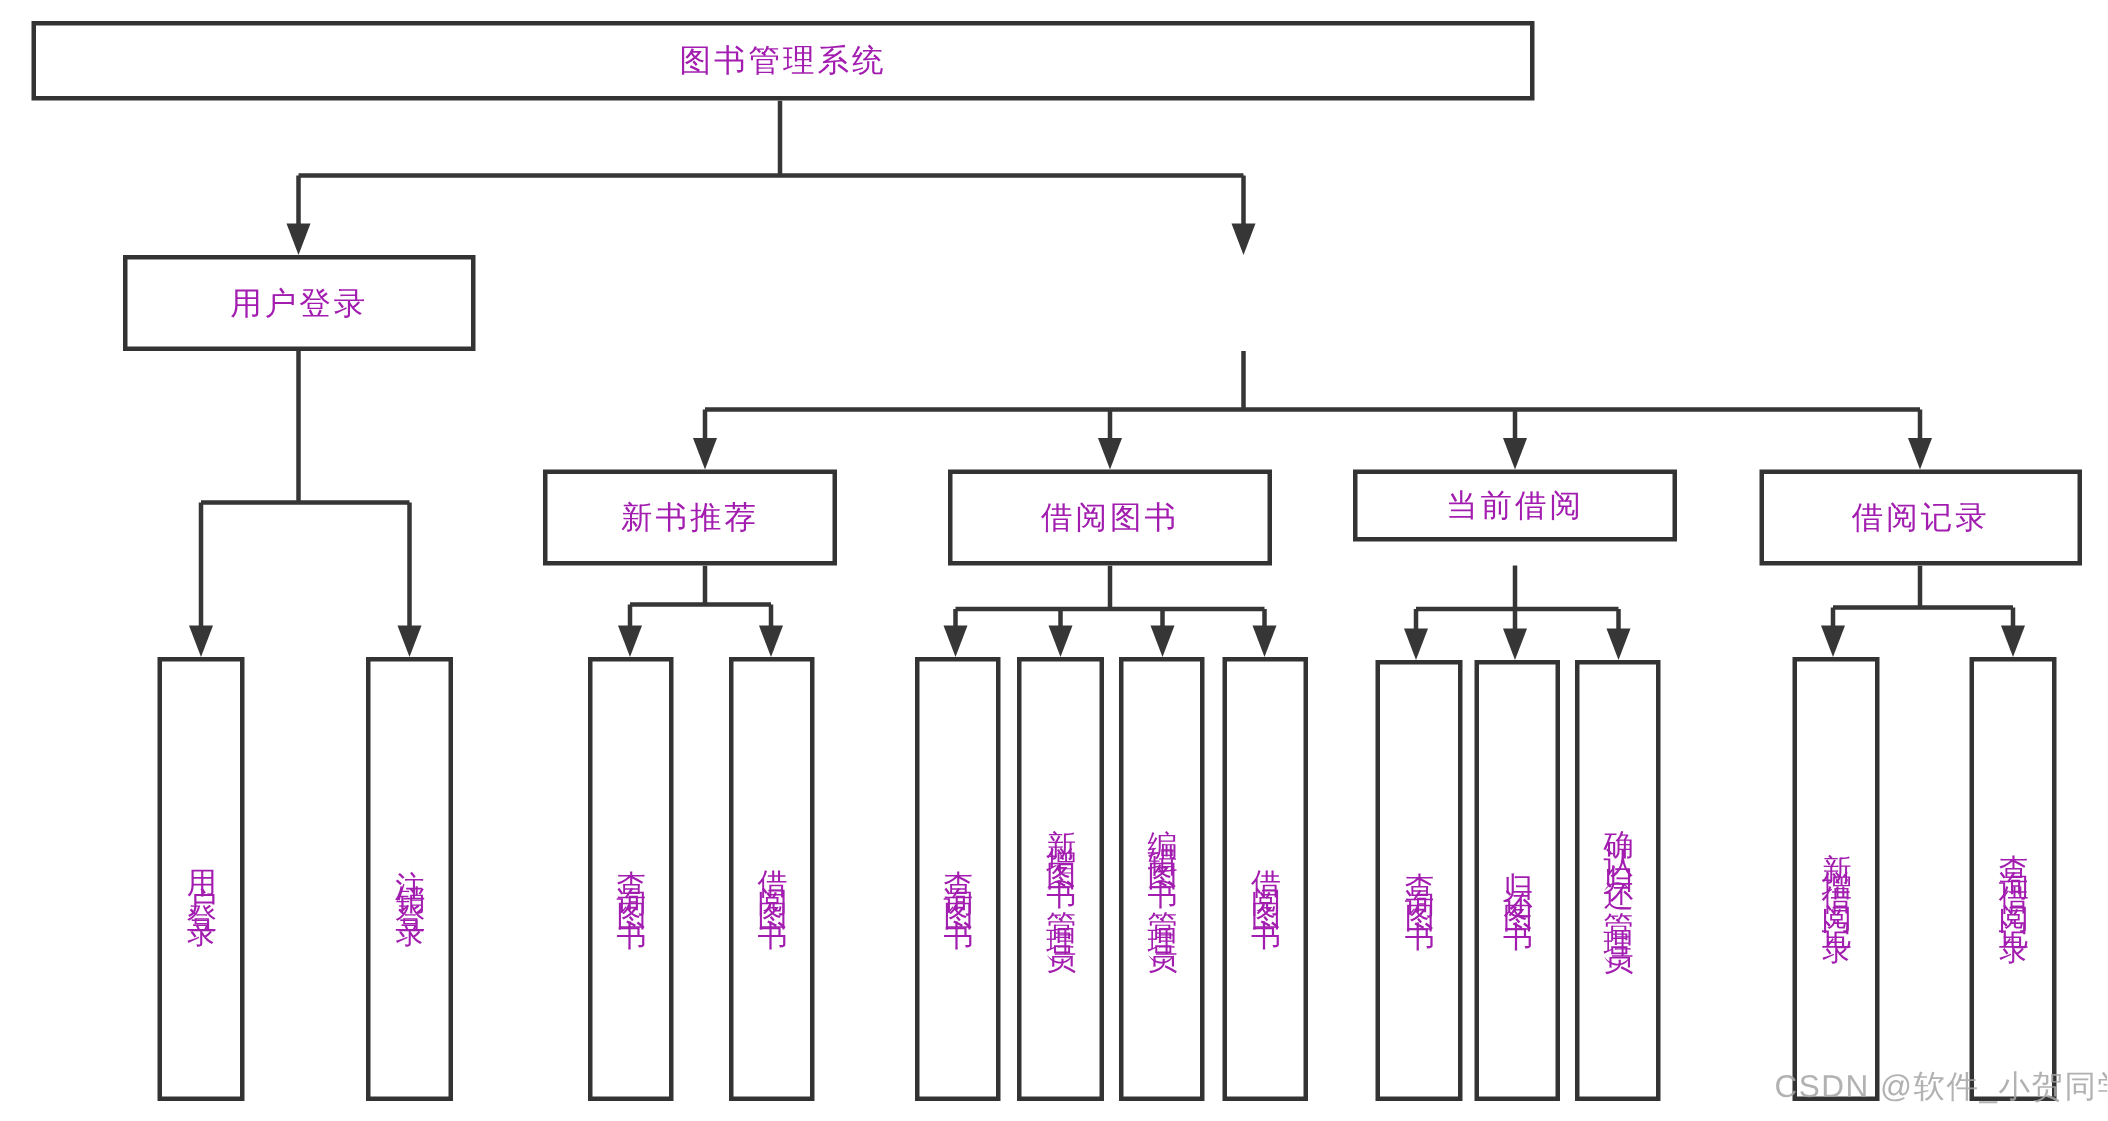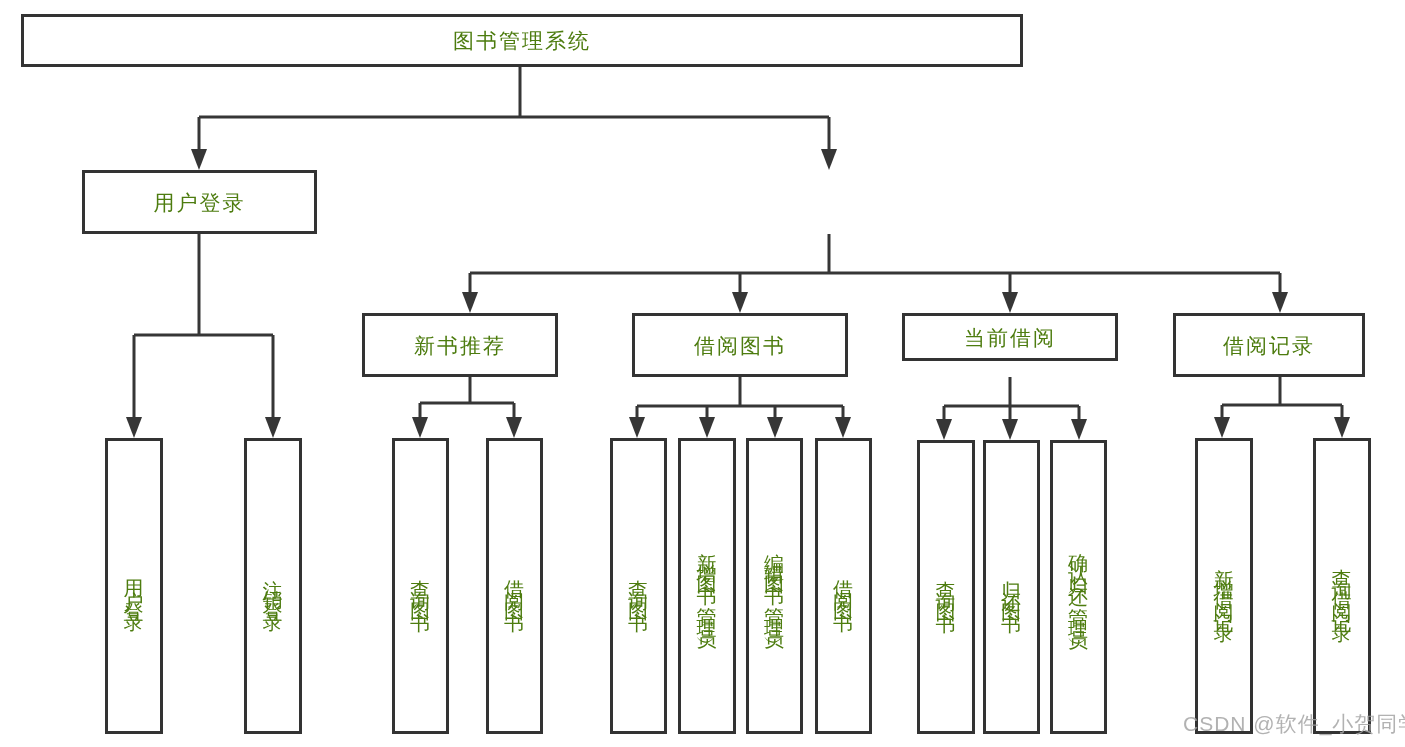--- a/index.html
+++ b/index.html
@@ -3,21 +3,21 @@
 <meta charset="utf-8">
 <style>
   html,body{margin:0;padding:0;background:#ffffff;}
   .stage{
     position:relative;width:1405px;height:747px;background:#ffffff;
     font-family:"Liberation Sans", sans-serif;overflow:hidden;
   }
   .connectors{position:absolute;left:0;top:0;width:1405px;height:747px;}
   .node{
     position:absolute;box-sizing:border-box;background:#ffffff;
-    border:3px solid #333333;color:#4d7c0f;
+    border:3px solid #333333;color:#a21caf;
     display:flex;align-items:center;justify-content:center;
   }
   .node.h .label{
     font-size:21px;letter-spacing:2px;line-height:1;white-space:nowrap;
   }
   .node.v .label{
     writing-mode:vertical-rl;text-orientation:mixed;
     font-size:20px;letter-spacing:11px;line-height:1.1;white-space:nowrap;
   }
   .watermark{
@@ -98,21 +98,21 @@
 
   <div class="node h" style="left:362px;top:313px;width:196px;height:64px">
     <span class="label">新书推荐</span>
   </div>
   <div class="node h" style="left:632px;top:313px;width:216px;height:64px">
     <span class="label">借阅图书</span>
   </div>
   <div class="node h" style="left:902px;top:313px;width:216px;height:48px">
     <span class="label">当前借阅</span>
   </div>
-  <div class="node h" style="left:1173px;top:313px;width:192px;height:64px">
+  <div class="node h" style="left:1173px;top:313px;width:215px;height:64px">
     <span class="label">借阅记录</span>
   </div>
 
   <div class="node v" style="left:105px;top:438px;width:58px;height:296px">
     <span class="label">用户登录</span>
   </div>
   <div class="node v" style="left:244px;top:438px;width:58px;height:296px">
     <span class="label">注销登录</span>
   </div>
 

